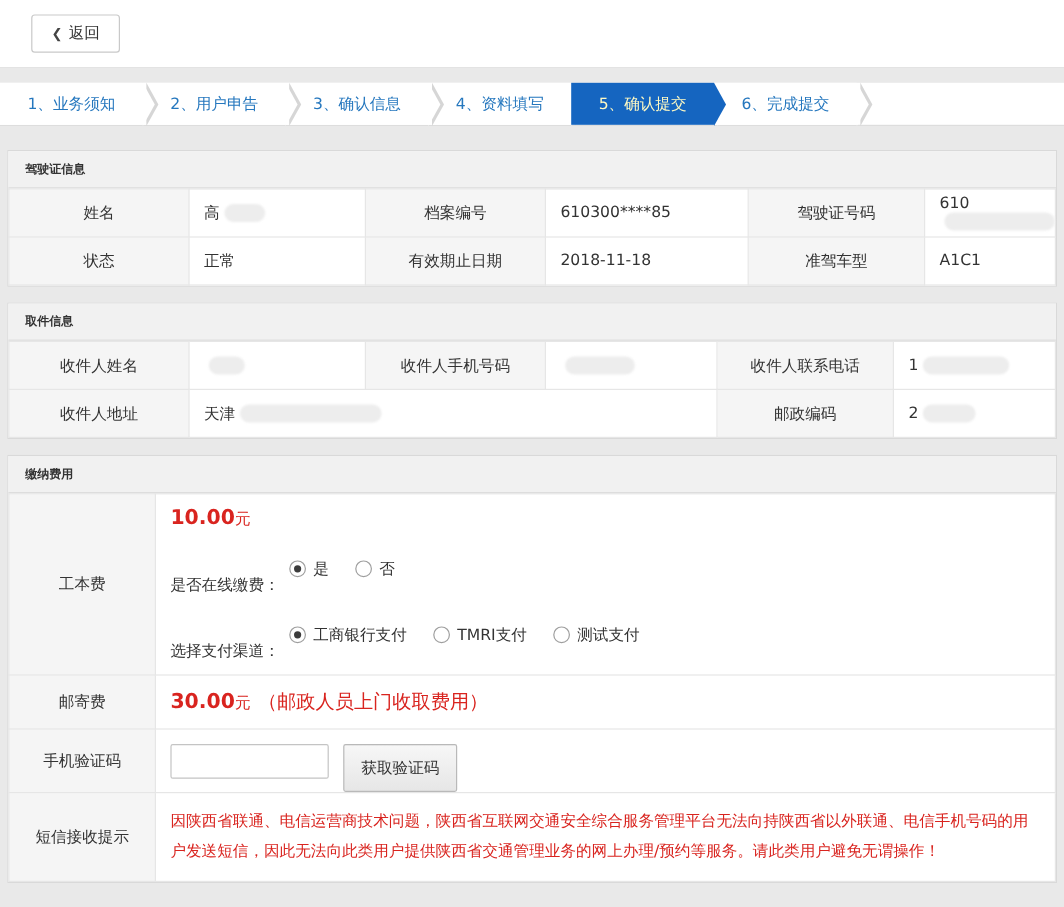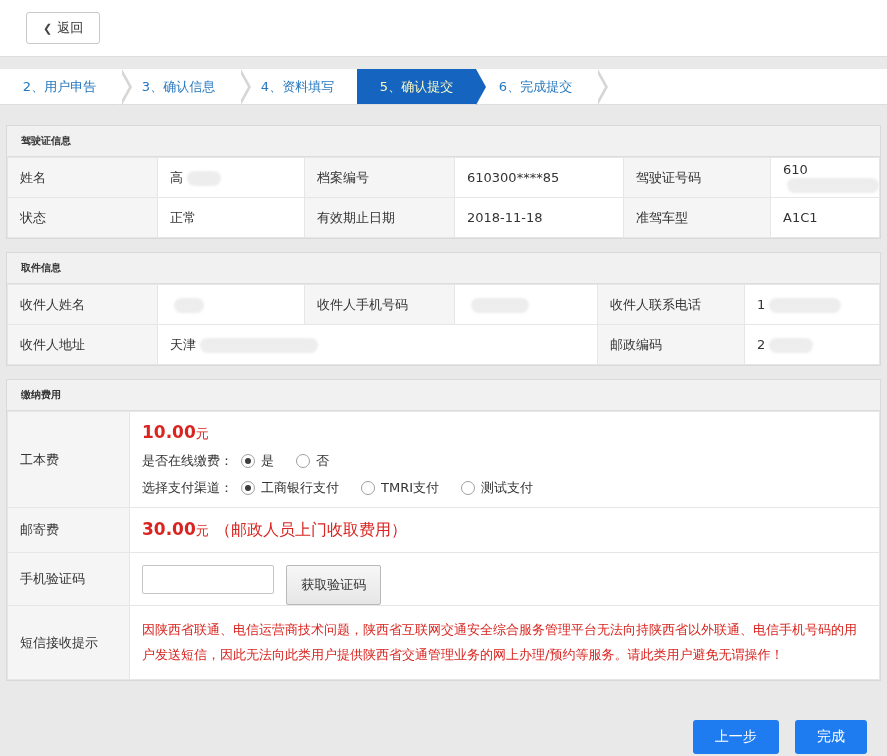--- a/index.html
+++ b/index.html
@@ -54,35 +54,35 @@
 
   
   .content { padding:0 6px; }
   .panel { background:#fff; border:1px solid #d9d9d9; margin-bottom:13px; }
   .panel-header {
     background:#f1f1f1; border-bottom:1px solid #ddd;
     padding:8px 14px; font-weight:bold; color:#333; font-size:10px;
   }
   table { width:100%; border-collapse:collapse; table-layout:fixed; }
   td { border:1px solid #e6e6e6; height:40px; padding:0 12px; font-size:13px; vertical-align:middle; }
-  td.lbl { background:#f5f5f5; text-align:left; color:#333; width:150px; }
+  td.lbl { background:#f5f5f5; text-align:center; color:#333; width:150px; }
   td.val { background:#fff; text-align:left; color:#333; }
 
   .redact {
     display:inline-block; vertical-align:middle; height:15px; margin-left:4px;
     background:#ededed; border-radius:8px; filter:blur(1px);
   }
 
   
   .pay-cell { padding:10px 12px; }
   .price { color:var(--alert-red,#d9241f); font-size:17px; font-weight:bold; }
   .unit  { color:var(--alert-red,#d9241f); font-size:13px; }
   .price-note { color:var(--alert-red,#d9241f); font-size:16px; margin-left:2px; }
   .radio-line { margin-top:9px; display:flex; align-items:center; color:#333; }
-  .radio-line .q { margin-right:8px; }
+  .radio-line .q { margin-right:8px;margin-top:28px; }
   .radio { display:inline-flex; align-items:center; margin-right:22px; cursor:pointer; }
   .rdot {
     width:14px; height:14px; border:1px solid #9f9f9f; border-radius:50%;
     background:#fff; margin-right:6px; position:relative; flex:0 0 auto;
   }
   .radio.checked .rdot::after {
     content:""; position:absolute; left:3px; top:3px; right:3px; bottom:3px;
     border-radius:50%; background:#3c3c3c;
   }
 
@@ -108,20 +108,23 @@
 <body>
 
 <div class="header">
   <button class="back-btn">
     <span class="chev">❮</span>
     <span>返回</span>
   </button>
 </div>
 
 <div class="steps">
+  <div class="step">
+      <span>1、业务须知</span>
+    </div>
   <div class="step">
       <span>2、用户申告</span>
     </div>
   <div class="step">
       <span>3、确认信息</span>
     </div>
   <div class="step">
       <span>4、资料填写</span>
     </div>
   <div class="step active">

